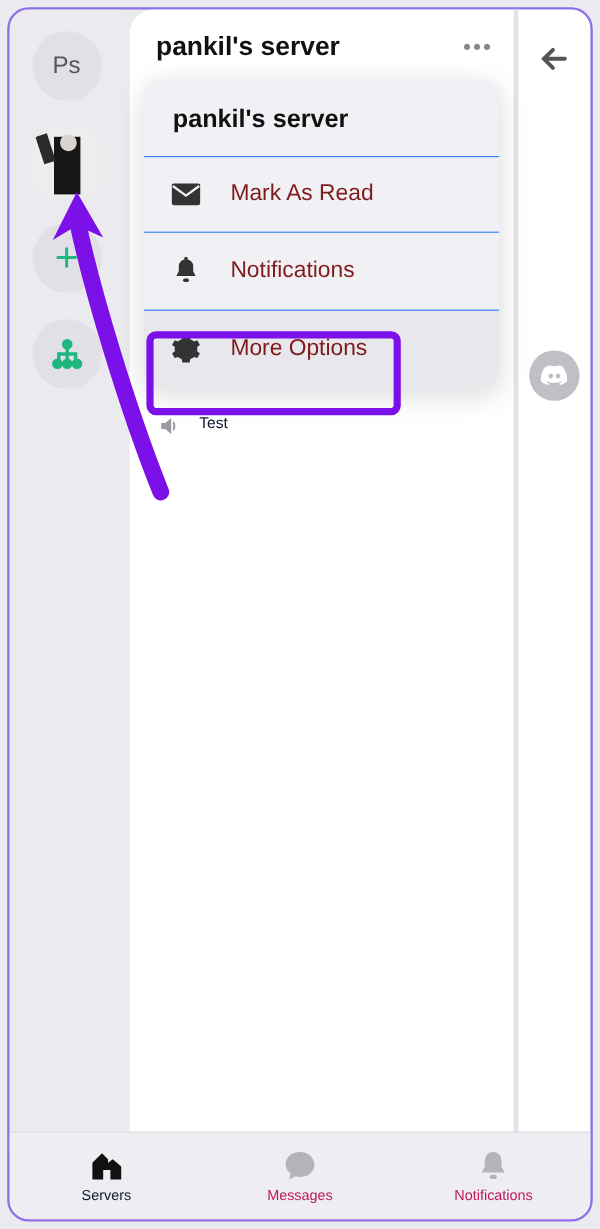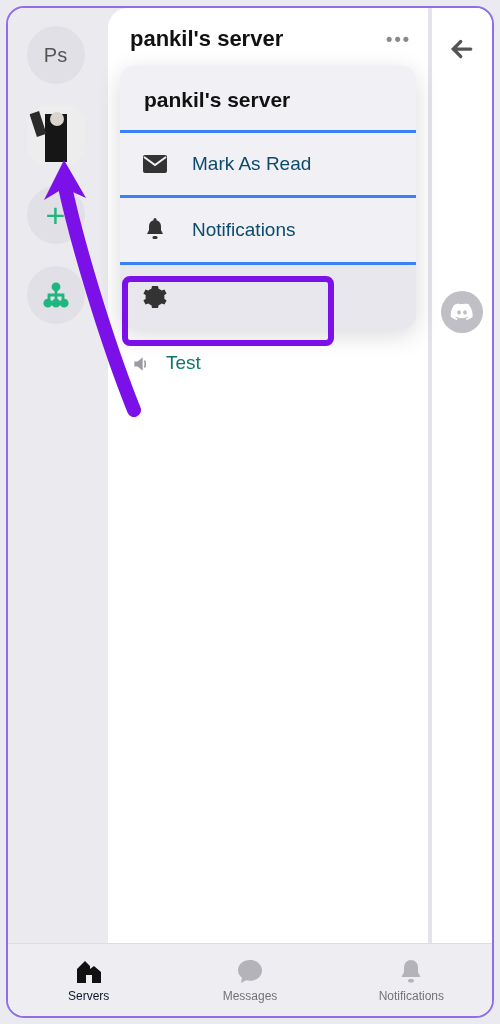--- a/index.html
+++ b/index.html
@@ -11,44 +11,44 @@
 .chip.ps{font-weight:500}
 .chip.avatar{border-radius:18px;background:none;padding:0;overflow:hidden}
 .chip.avatar svg{display:block}
 .chip.plus{color:#1fb67f;font-size:34px;font-weight:400}
 .chip.tree{color:#1fb67f}
 
 
 .mid{position:absolute;left:100px;top:0;width:325px;height:calc(100% - 72px);background:#fff;border-radius:20px 0 0 0;padding-top:18px}
 .mid .title{font-size:22px;font-weight:700;color:#111;padding:0 22px 16px;display:flex;align-items:center;justify-content:space-between}
 .dots{color:#888;letter-spacing:2px;font-size:18px}
-.chan{display:flex;align-items:flex-end;gap:14px;padding:12px 22px;color:#0f766e;font-size:19px}
+.chan{display:flex;align-items:flex-start;gap:14px;padding:12px 22px;color:#0f172a;font-size:13px}
 .chan .ci{width:22px;display:flex;justify-content:center}
 
 
 .right{position:absolute;right:0;top:0;width:60px;height:calc(100% - 72px);background:#fff;border-left:4px solid #e5e3ea;display:flex;flex-direction:column;align-items:center;padding-top:26px;gap:220px}
 .back{font-size:30px;color:#555}
 .dcircle{width:42px;height:42px;border-radius:50%;background:#bfbfc5;display:flex;align-items:center;justify-content:center;color:#fff}
 
 
 .pop{position:absolute;left:112px;top:58px;width:296px;background:#f1f0f4;border-radius:14px;box-shadow:0 6px 24px rgba(0,0,0,.15);overflow:hidden}
 .pop .ptitle{font-size:21px;font-weight:700;color:#111;padding:22px 24px 18px}
-.prow{display:flex;align-items:center;gap:24px;padding:20px 22px;border-top:3px solid #3b82f6;font-size:19px;color:#0c4a6e}
+.prow{display:flex;align-items:center;gap:24px;padding:20px 22px;border-top:1px solid #3b82f6;font-size:19px;color:#7f1d1d}
 .prow .pi{width:26px;display:flex;justify-content:center;color:#444}
 .prow.more{background:#e8e7ed}
 
 
 .hl{position:absolute;left:114px;top:268px;width:200px;height:58px;border:6px solid #7b11e8;border-radius:8px;pointer-events:none}
 
 
 .arrow-svg{position:absolute;left:28px;top:152px;pointer-events:none}
 
 
 .nav{position:absolute;left:0;right:0;bottom:0;height:72px;background:#eeedf2;border-top:1px solid #dedde2;display:flex}
-.nav .tab{flex:1;display:flex;flex-direction:column;align-items:center;justify-content:center;gap:4px;color:#737373;font-size:12px}
+.nav .tab{flex:1;display:flex;flex-direction:column;align-items:center;justify-content:center;gap:4px;color:#be185d;font-size:12px}
 .nav .tab.active{color:#0f172a}
 .nav .ti{height:28px;display:flex;align-items:center;justify-content:center}
 </style>
 </head>
 <body>
 
 <div class="frame">
 
   <div class="rail">
     <div class="chip ps">Ps</div>
@@ -126,20 +126,21 @@
           </svg>
       </span>
       <span>Notifications</span>
     </div>
     <div class="prow more">
       <span class="pi">
         <svg width="24" height="24" viewBox="0 0 24 24" fill="#333">
             <path d="M12 8a4 4 0 100 8 4 4 0 000-8zm9.4 4c0-.6 0-1.2-.1-1.8l2.3-1.8-2.2-3.8-2.7 1a9 9 0 00-3.1-1.8L15 1H9l-.6 2.8a9 9 0 00-3.1 1.8l-2.7-1L.4 8.4l2.3 1.8c-.1.6-.1 1.2-.1 1.8s0 1.2.1 1.8L.4 15.6l2.2 3.8 2.7-1a9 9 0 003.1 1.8L9 23h6l.6-2.8a9 9 0 003.1-1.8l2.7 1 2.2-3.8-2.3-1.8c.1-.6.1-1.2.1-1.8z"></path>
           </svg>
       </span>
+      <span>More Options</span>
     </div>
   </div>
 
   <div class="hl"></div>
 
   <svg class="arrow-svg" width="120" height="260" viewBox="0 0 120 260">
     <path d="M98 250 C 70 180, 40 80, 28 22" stroke="#7b11e8" stroke-width="14" fill="none" stroke-linecap="round"></path>
     <path d="M28 0 L8 40 L28 28 L50 38 Z" fill="#7b11e8"></path>
   </svg>
 

